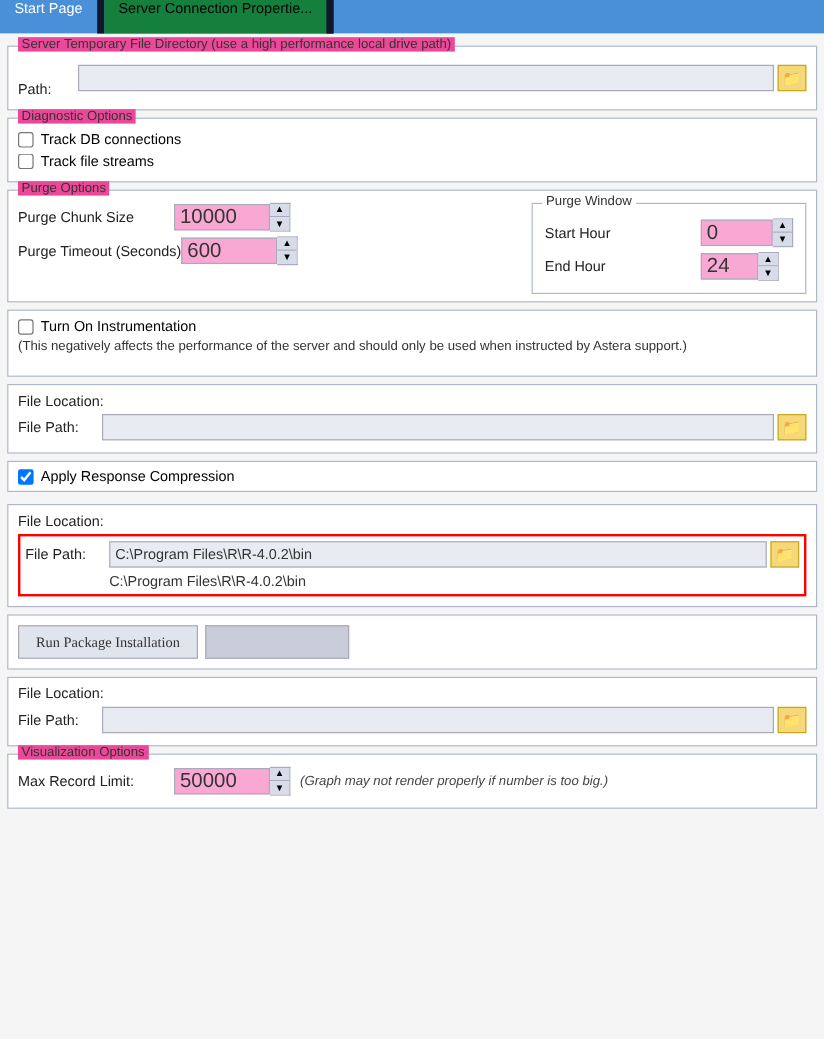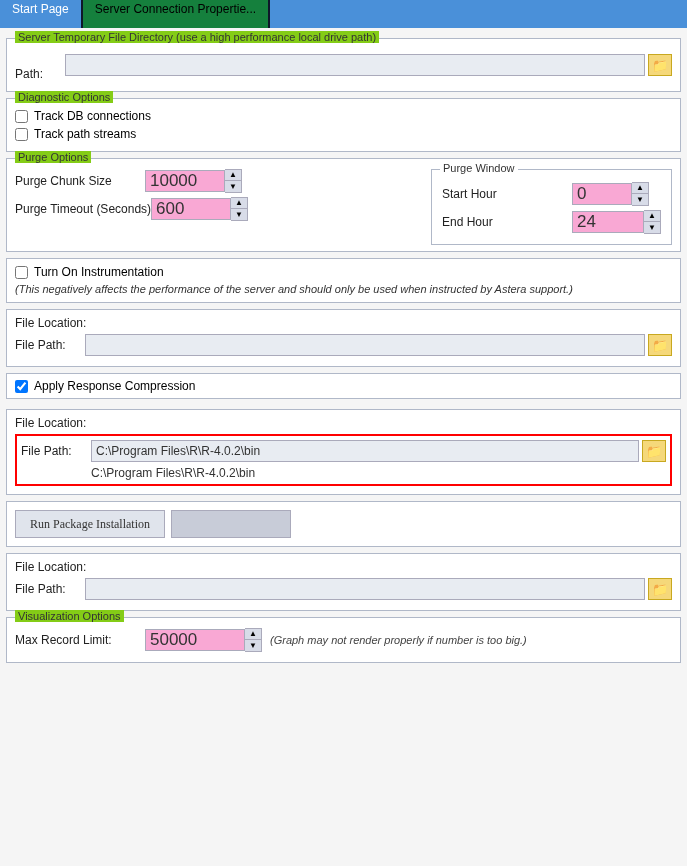--- a/index.html
+++ b/index.html
@@ -11,27 +11,27 @@
       min-height: 866px;
       color: #000;
     }
     .tab-bar {
       display: flex;
       background: #4a90d9;
       height: 28px;
       align-items: stretch;
     }
     .tab {
-      padding: 12px 12px;
-      display: flex;
-      align-items: flex-end;
+      padding: 0 12px;
+      display: flex;
+      align-items: flex-start;
       color: #fff;
       font-size: 12px;
       cursor: pointer;
-      border-right: 2px solid #0f172a;
+      border-right: 6px solid #0f172a;
     }
     .tab.active {
       background: #15803d;
       color: #000;
     }
     .content-area {
       background: #f5f5f5;
       padding: 4px 6px;
       overflow-y: auto;
       height: calc(866px - 28px);
@@ -43,21 +43,21 @@
       padding: 6px 8px;
       position: relative;
     }
     .section-label {
       font-size: 11px;
       color: #333;
       font-weight: normal;
       position: absolute;
       top: -8px;
       left: 8px;
-      background: #84cc16;
+      background: #ec4899;
       padding: 0 3px;
     }
     .section-inner {
       margin-top: 4px;
     }
     .row {
       display: flex;
       align-items: center;
       margin-bottom: 4px;
     }
@@ -146,24 +146,23 @@
     .purge-right-label {
       position: absolute;
       top: -8px;
       left: 8px;
       background: #fff;
       padding: 0 3px;
       font-size: 11px;
       color: #333;
     }
     .italic-note {
-      font-style: italic;
       font-size: 11px;
       color: #333;
-      margin-bottom: 1px;
+      margin-bottom: 12px;
     }
     .highlighted-section {
       border: 2px solid red;
       background: #fff;
       padding: 4px;
       margin-bottom: 2px;
     }
     .run-btn {
       height: 28px;
       padding: 0 14px;
@@ -232,21 +231,21 @@
 
   <div class="section-group">
     <span class="section-label">Diagnostic Options</span>
     <div class="section-inner">
       <div class="checkbox-row">
         <input type="checkbox" style="">
         <span>Track DB connections</span>
       </div>
       <div class="checkbox-row">
         <input type="checkbox" style="">
-        <span>Track path streams</span>
+        <span>Track file streams</span>
       </div>
     </div>
   </div>
 
   <div class="section-group">
     <span class="section-label">Purge Options</span>
     <div class="section-inner">
       <div class="purge-options-inner">
         <div class="purge-left">
           <div class="row">
@@ -279,21 +278,21 @@
                 <input class="spinner-input" style="width: 60px;" type="text" value="0">
                 <div class="spinner-btns">
                   <button class="spinner-btn">▲</button>
                   <button class="spinner-btn">▼</button>
                 </div>
               </div>
             </div>
             <div class="row">
               <span class="field-label">End Hour</span>
               <div class="spinner-wrapper">
-                <input class="spinner-input" style="width: 72px;" type="text" value="24">
+                <input class="spinner-input" style="width: 48px;" type="text" value="24">
                 <div class="spinner-btns">
                   <button class="spinner-btn">▲</button>
                   <button class="spinner-btn">▼</button>
                 </div>
               </div>
             </div>
           </div>
         </div>
       </div>
     </div>
@@ -348,21 +347,21 @@
       <button class="folder-btn">📁</button>
     </div>
   </div>
 
   <div class="section-group">
     <span class="section-label">Visualization Options</span>
     <div class="section-inner">
       <div class="row">
         <span class="field-label">Max Record Limit:</span>
         <div class="spinner-wrapper">
-          <input class="spinner-input" style="width: 100px;" type="text" value="50000">
+          <input class="spinner-input" style="width: 80px;" type="text" value="50000">
           <div class="spinner-btns">
             <button class="spinner-btn">▲</button>
             <button class="spinner-btn">▼</button>
           </div>
         </div>
         <span class="max-record-note">(Graph may not render properly if number is too big.)</span>
       </div>
     </div>
   </div>
 

